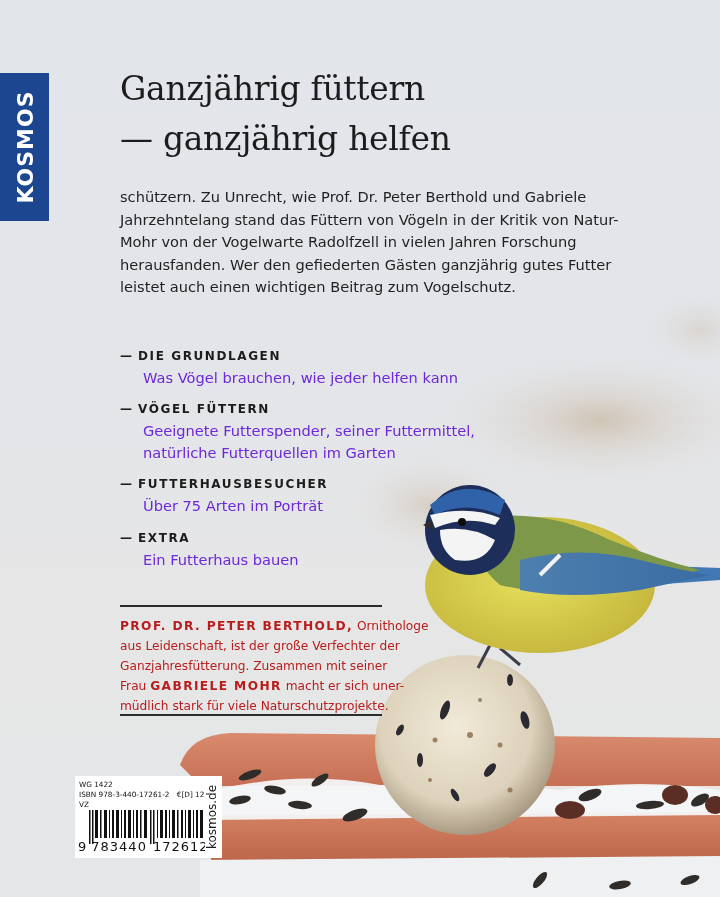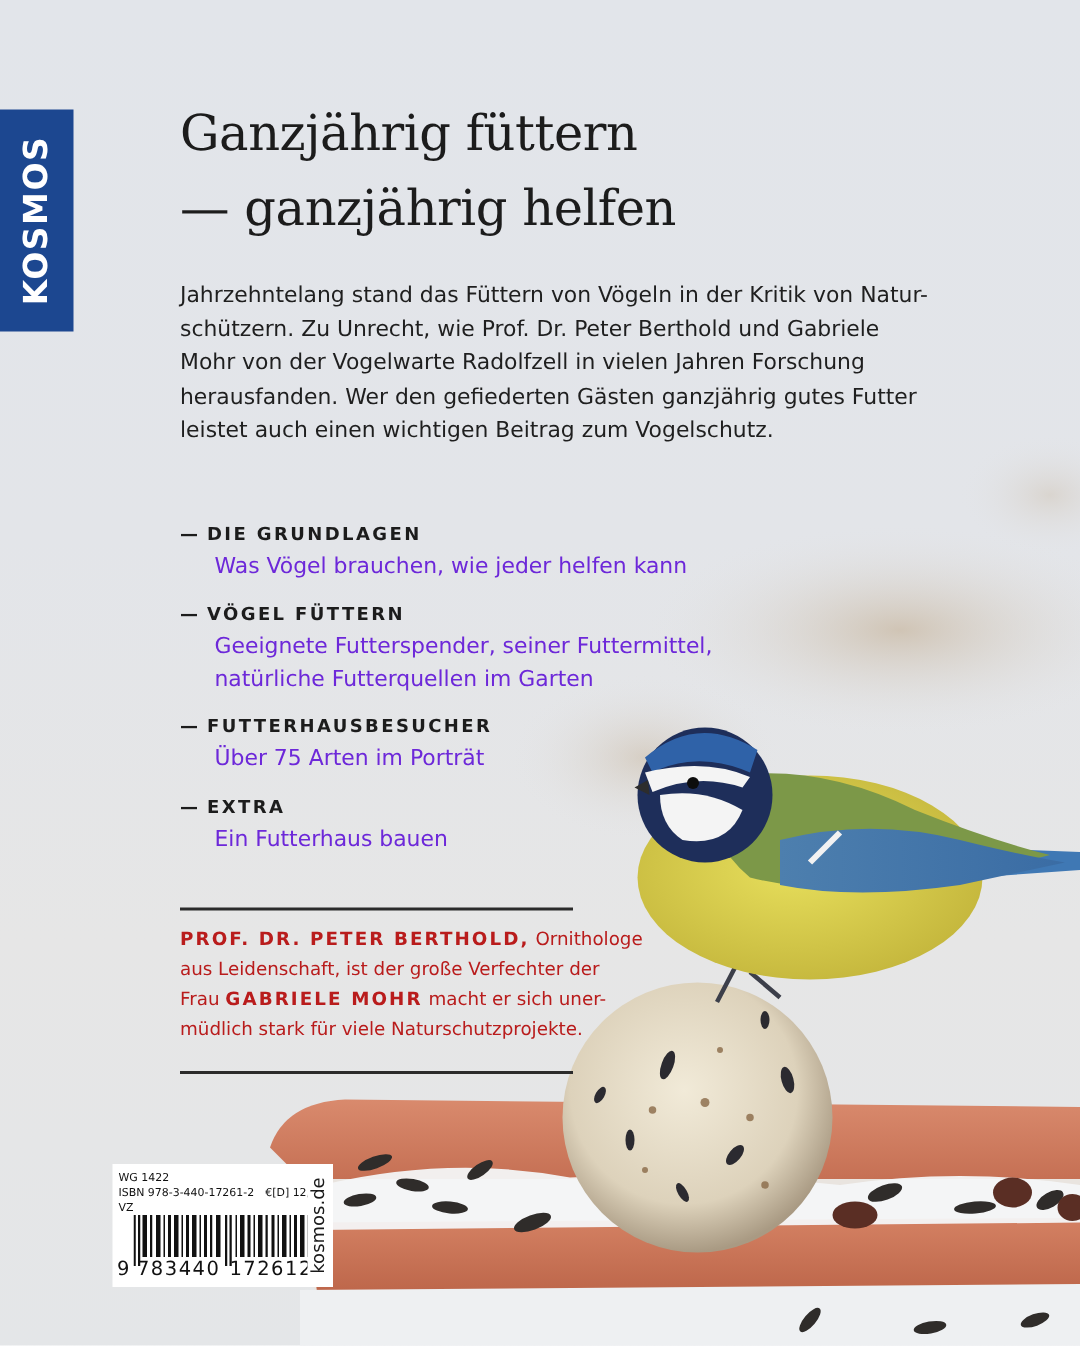--- a/index.html
+++ b/index.html
@@ -138,22 +138,22 @@
 <div class="publisher-tab">
   <span>KOSMOS</span>
 </div>
 
 <div class="title">
   <div>Ganzjährig füttern</div>
   <div>— ganzjährig helfen</div>
 </div>
 
 <div class="intro">
+  <div>schützern. Zu Unrecht, wie Prof. Dr. Peter Berthold und Gabriele</div>
   <div>Jahrzehntelang stand das Füttern von Vögeln in der Kritik von Natur-</div>
-  <div>schützern. Zu Unrecht, wie Prof. Dr. Peter Berthold und Gabriele</div>
   <div>Mohr von der Vogelwarte Radolfzell in vielen Jahren Forschung</div>
   <div>herausfanden. Wer den gefiederten Gästen ganzjährig gutes Futter</div>
   <div>leistet auch einen wichtigen Beitrag zum Vogelschutz.</div>
 </div>
 
 <div class="section" style="top:345px">
   <div class="hd"><span class="dash">—</span><span>DIE GRUNDLAGEN</span></div>
   <div class="tx">Was Vögel brauchen, wie jeder helfen kann</div>
 </div>
 
@@ -171,20 +171,21 @@
 <div class="section" style="top:527px">
   <div class="hd"><span class="dash">—</span><span>EXTRA</span></div>
   <div class="tx">Ein Futterhaus bauen</div>
 </div>
 
 <div class="rule" style="top:605px"></div>
 
 <div class="bio">
   <div><b>PROF. DR. PETER BERTHOLD,</b><span> Ornithologe</span></div>
   <div>aus Leidenschaft, ist der große Verfechter der</div>
+  <div>Ganzjahresfütterung. Zusammen mit seiner</div>
   <div><span>Frau </span><b>GABRIELE MOHR</b><span> macht er sich uner-</span></div>
   <div>müdlich stark für viele Naturschutzprojekte.</div>
 </div>
 
 <div class="rule" style="top:714px"></div>
 
 <div class="barcode-box">
   <div class="l1">WG 1422</div>
   <div class="l2">ISBN 978-3-440-17261-2</div>
   <div class="price">€[D] 12,00</div>

